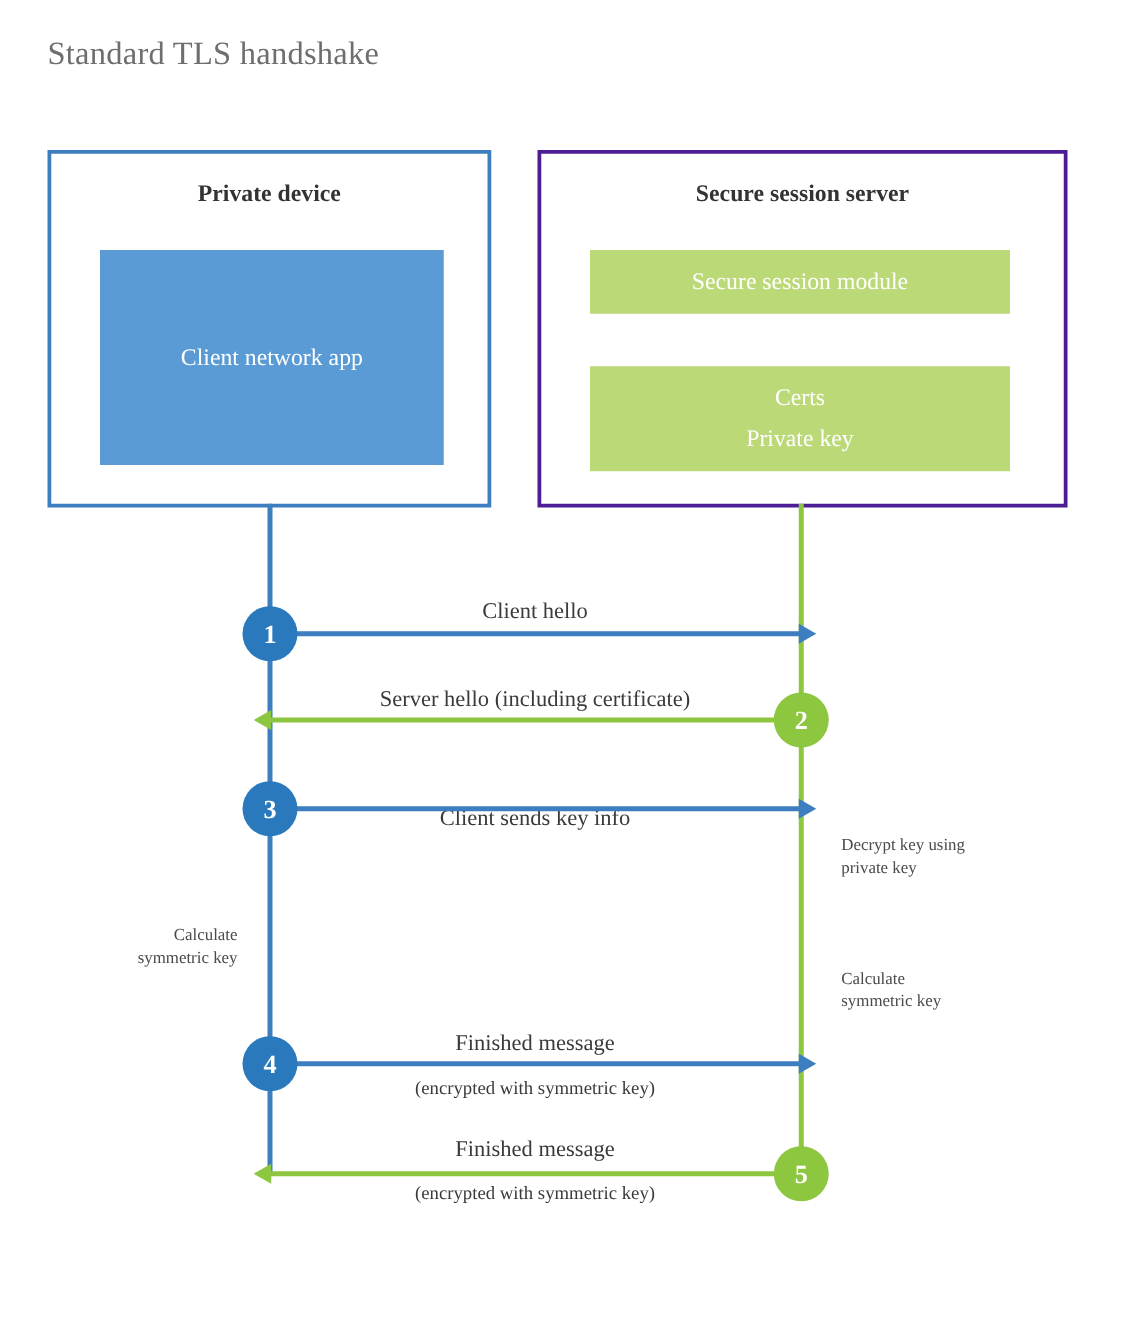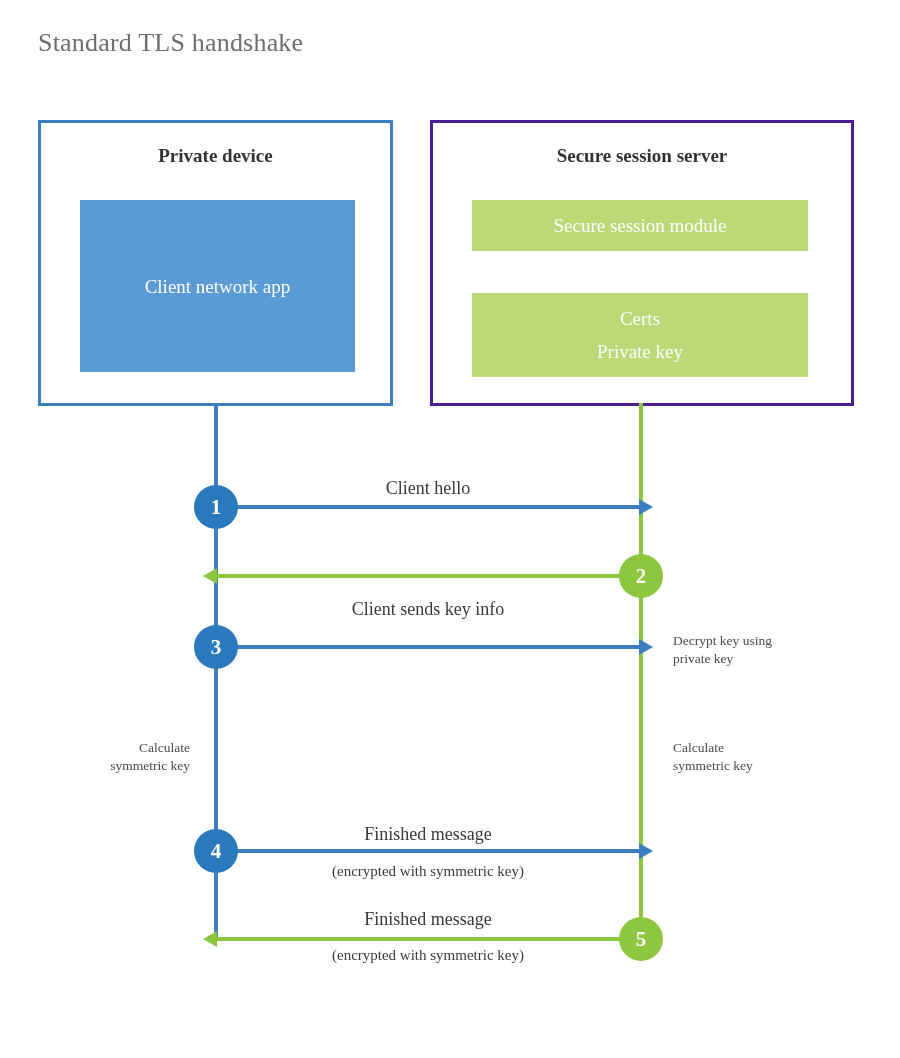--- a/index.html
+++ b/index.html
@@ -169,21 +169,21 @@
   }
 
   
   .note {
     position: absolute;
     font-size: 13.5px;
     line-height: 18px;
     color: #4a4a4a;
   }
   .note.right-align { text-align: right; }
-  .note.left-align  { text-align: left; }
+  .note.left-align  { text-align: left; margin-top: 35px; }
 </style>
 </head>
 <body>
 
 <div id="diagram">
 
   <div class="page-title">Standard TLS handshake</div>
 
   <div class="party-box client">
     <div class="party-title">Private device</div>
@@ -199,26 +199,27 @@
 
   <div class="lifeline client"></div>
   <div class="lifeline server"></div>
 
   <div class="msg-label" style="left:216px; top:478px; width:424px;text-align:center;">Client hello</div>
   <div class="arrow blue right" style="left:216px; top:505px; width:424px;">
     <span class="head"></span>
   </div>
   <div class="step-circle blue" style="left:194px; top:485px;">1</div>
 
+  <div class="msg-label" style="left:216px; top:549px; width:424px;">Server hello (including certificate)</div>
   <div class="arrow green left" style="left:216px; top:574px; width:424px;">
     <span class="head"></span>
   </div>
   <div class="step-circle green" style="left:619px; top:554px;">2</div>
 
-  <div class="msg-label" style="left:216px; top:599px; width:424px;">Client sends key info</div>
+  <div class="msg-label" style="left:216px; top:644px; width:424px;">Client sends key info</div>
   <div class="arrow blue right" style="left:216px; top:645px; width:424px;">
     <span class="head"></span>
   </div>
   <div class="step-circle blue" style="left:194px; top:625px;">3</div>
 
   <div class="note left-align" style="left:673px; top:632px; width:180px;">
     <div>Decrypt key using</div>
     <div>private key</div>
   </div>
 

